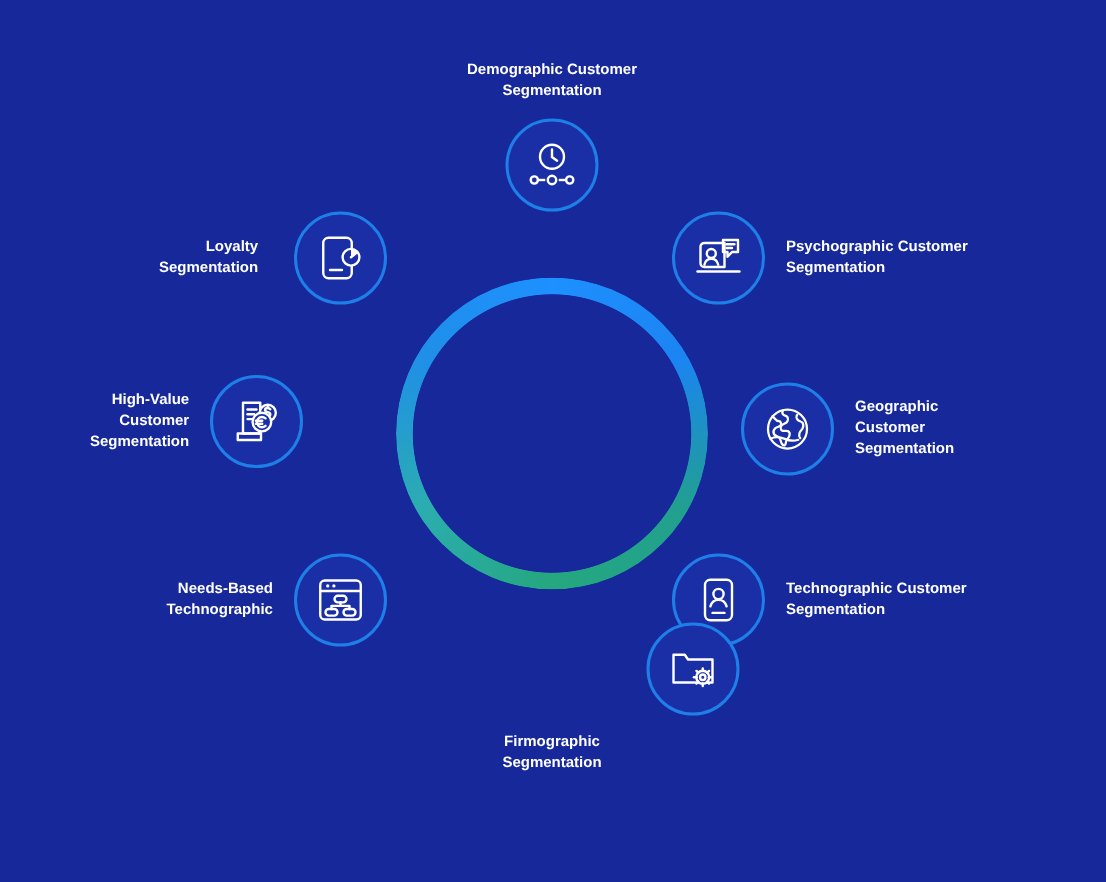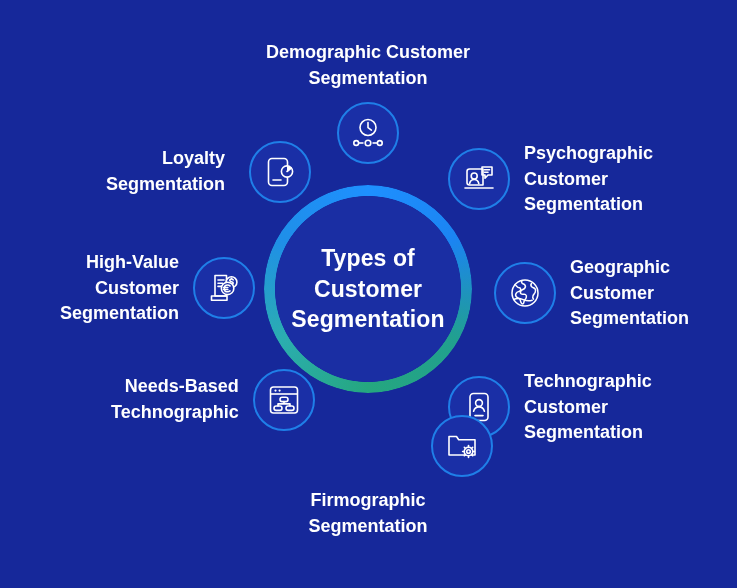--- a/index.html
+++ b/index.html
@@ -54,21 +54,21 @@
     width:62px;height:62px;border-radius:50%;
     background:#1a2fa6;
     border:2px solid #1f7fe8;
     box-sizing:border-box;
     display:flex;align-items:center;justify-content:center;
     flex:0 0 auto;
   }
   .bubble svg{display:block;}
 
   .node-label{
-    color:#ffffff;font-weight:bold;font-size:18px;line-height:1.42;
+    color:#ffffff;font-weight:bold;font-size:10px;line-height:1.42;
     white-space:pre-line;
   }
   .node.right .node-label{text-align:left;margin-left:14px;}
   .node.left  .node-label{text-align:right;margin-right:14px;}
   .node.top .node-label{text-align:center;margin-bottom:11px;}
   .node.bottom .node-label{text-align:center;margin-top:11px;}
 
   
   #node-demographic{left:243px;top:40px;width:250px;}
   #node-demographic .node-label{width:100%;}
@@ -86,25 +86,20 @@
   #node-highvalue{left:60px;top:250px;}
   #node-loyalty{left:106px;top:141px;gap:10px;}
 </style>
 </head>
 <body>
 
 <div id="infographic">
 
   <div class="hub">
     <div class="hub-ring"></div>
-    <div class="hub-inner">
-      <div class="hub-title">Types of
-Customer
-Segmentation</div>
-    </div>
   </div>
 
   <div class="node top" id="node-demographic">
     <div class="node-label">Demographic Customer
 Segmentation</div>
     <div class="bubble">
       <span>
         <svg width="36" height="36" viewBox="0 0 36 36" fill="none" stroke="#ffffff" stroke-width="1.6">
           <circle cx="18" cy="12.5" r="8"></circle>
           <path d="M18 7.6 V12.7 L21.4 15.1" stroke-linecap="round"></path>

